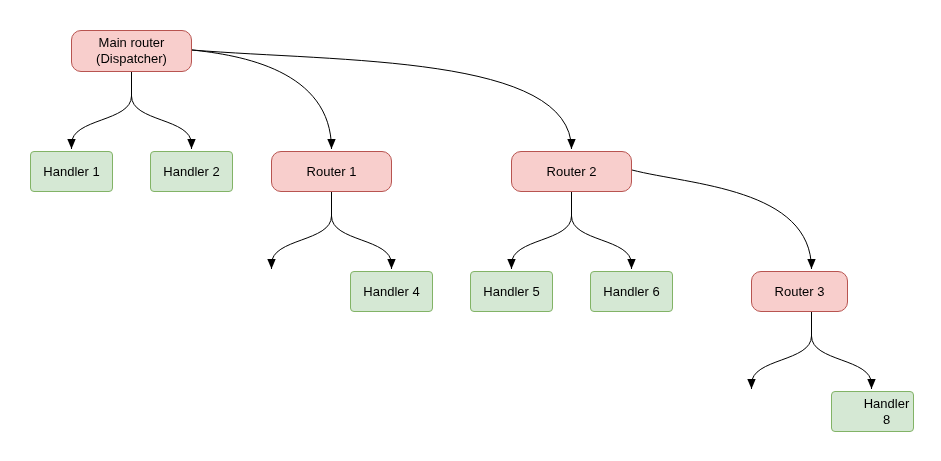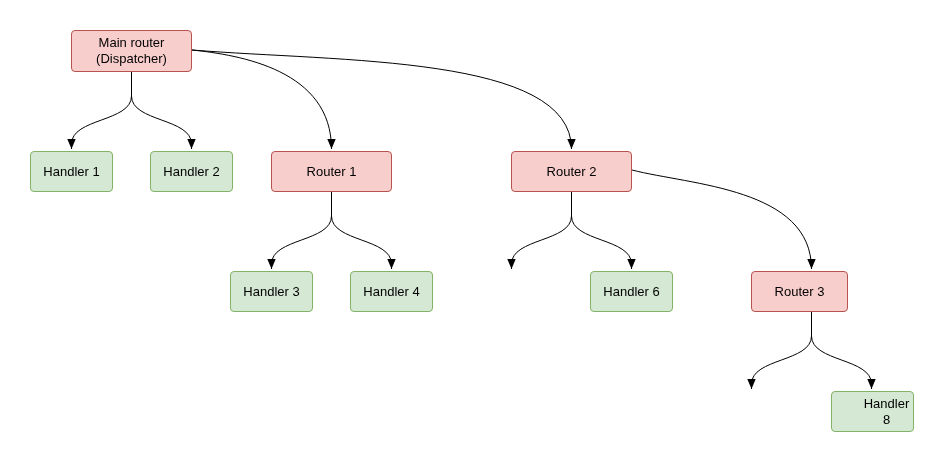--- a/index.html
+++ b/index.html
@@ -24,21 +24,21 @@
     justify-content: center;
     text-align: center;
     font-size: 13px;
     line-height: 16px;
     color: #000000;
     white-space: pre-line;
   }
   .node.router {
     background: #f8cecc;
     border: 1px solid #b85450;
-    border-radius: 4px;
+    border-radius: 10px;
   }
   .node.handler {
     background: #d5e8d4;
     border: 1px solid #82b366;
     border-radius: 4px;
   }
 </style>
 </head>
 <body>
 
@@ -75,24 +75,24 @@
 (Dispatcher)</div>
 
   <div class="node handler" style="left:30px; top:151px; width:83px; height:41px;">Handler 1</div>
 
   <div class="node handler" style="left:150px; top:151px; width:83px; height:41px;">Handler 2</div>
 
   <div class="node router" style="left:271px; top:151px; width:121px; height:41px;">Router 1</div>
 
   <div class="node router" style="left:511px; top:151px; width:121px; height:41px;">Router 2</div>
 
-  <div class="node handler" style="left:230px; top:271px; width:83px; height:41px;">Handler 3</div>
 
   <div class="node handler" style="left:350px; top:271px; width:83px; height:41px;">Handler 4</div>
 
+  <div class="node handler" style="left:470px; top:271px; width:83px; height:41px;">Handler 5</div>
 
   <div class="node handler" style="left:590px; top:271px; width:83px; height:41px;">Handler 6</div>
 
   <div class="node router" style="left:751px; top:271px; width:97px; height:41px;">Router 3</div>
 
 
   <div class="node handler" style="left:831px; top:391px; width:83px; height:41px;padding-left:28px;">Handler 8</div>
 
 </div>
 

